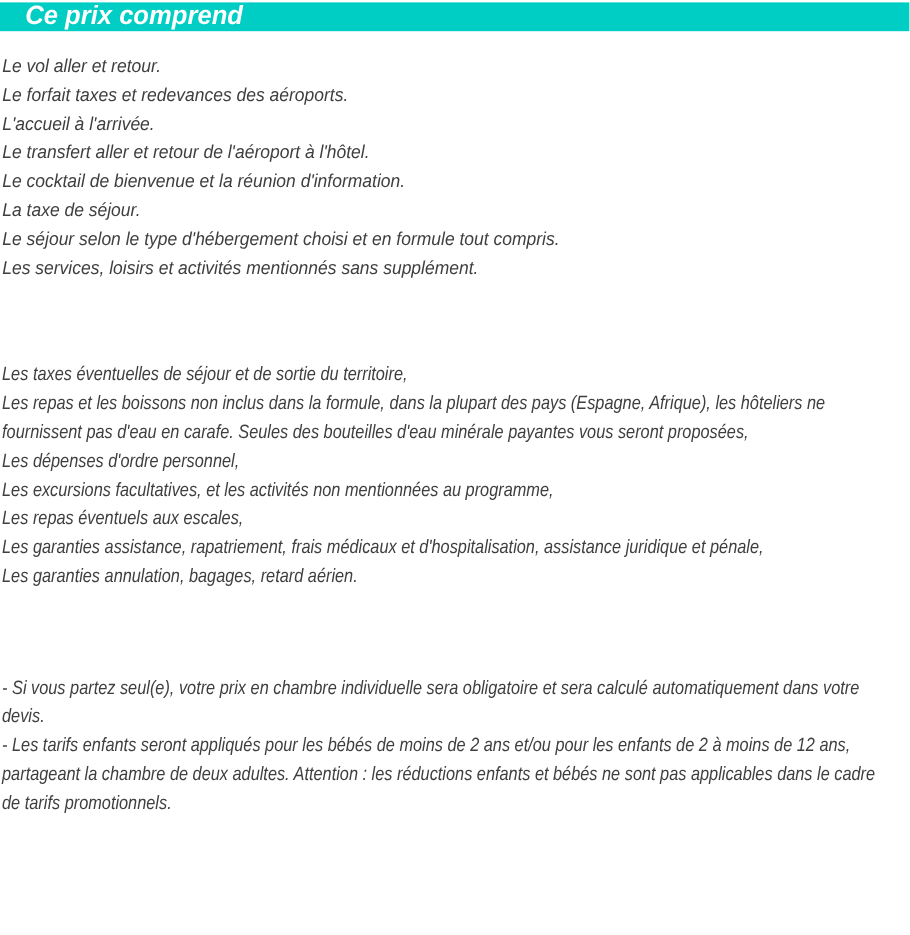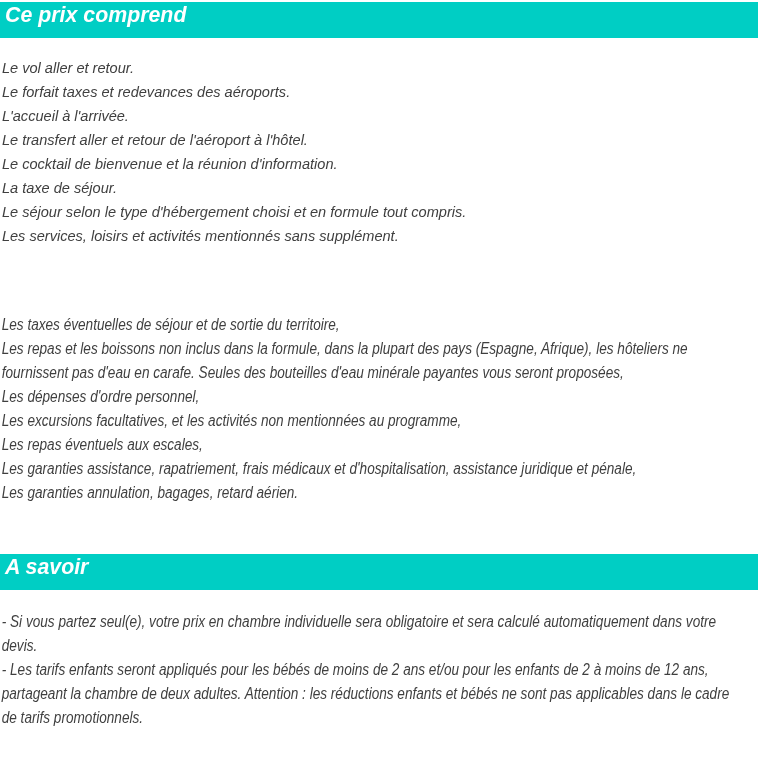--- a/index.html
+++ b/index.html
@@ -5,25 +5,25 @@
   html, body {
     margin: 0;
     padding: 0;
     background: #ffffff;
     width: 758px;
     font-family: "Liberation Sans", "DejaVu Sans", sans-serif;
   }
   body { padding-top: 2px; height: 777px; overflow: hidden; }
 
   .section-header {
-    height: 36px;
+    height: 24px;
     background: var(--accent, #00cec4);
     display: flex;
-    align-items: flex-start;
-    padding-left: 5px;
+    align-items: flex-end;
+    padding-left: 21px;
     box-sizing: border-box;
   }
   .section-header .title-text {
     color: var(--header-text, #ffffff);
     font-size: 22px;
     font-weight: bold;
     font-style: italic;
     letter-spacing: 0px;
     white-space: nowrap;
     transform: scaleX(0.97);
@@ -82,23 +82,20 @@
       <div class="line">Les taxes éventuelles de séjour et de sortie du territoire,</div>
       <div class="line">Les repas et les boissons non inclus dans la formule, dans la plupart des pays (Espagne, Afrique), les hôteliers ne</div>
       <div class="line">fournissent pas d'eau en carafe. Seules des bouteilles d'eau minérale payantes vous seront proposées,</div>
       <div class="line">Les dépenses d'ordre personnel,</div>
       <div class="line">Les excursions facultatives, et les activités non mentionnées au programme,</div>
       <div class="line">Les repas éventuels aux escales,</div>
       <div class="line">Les garanties assistance, rapatriement, frais médicaux et d'hospitalisation, assistance juridique et pénale,</div>
       <div class="line">Les garanties annulation, bagages, retard aérien.</div>
     </div>
 
-  <div class="section-header">
-    <span class="title-text">A savoir</span>
-  </div>
   <div class="section-content content-condensed content-know">
       <div class="line">- Si vous partez seul(e), votre prix en chambre individuelle sera obligatoire et sera calculé automatiquement dans votre</div>
       <div class="line">devis.</div>
       <div class="line">- Les tarifs enfants seront appliqués pour les bébés de moins de 2 ans et/ou pour les enfants de 2 à moins de 12 ans,</div>
       <div class="line">partageant la chambre de deux adultes. Attention : les réductions enfants et bébés ne sont pas applicables dans le cadre</div>
       <div class="line">de tarifs promotionnels.</div>
     </div>
 
 </div>
 

